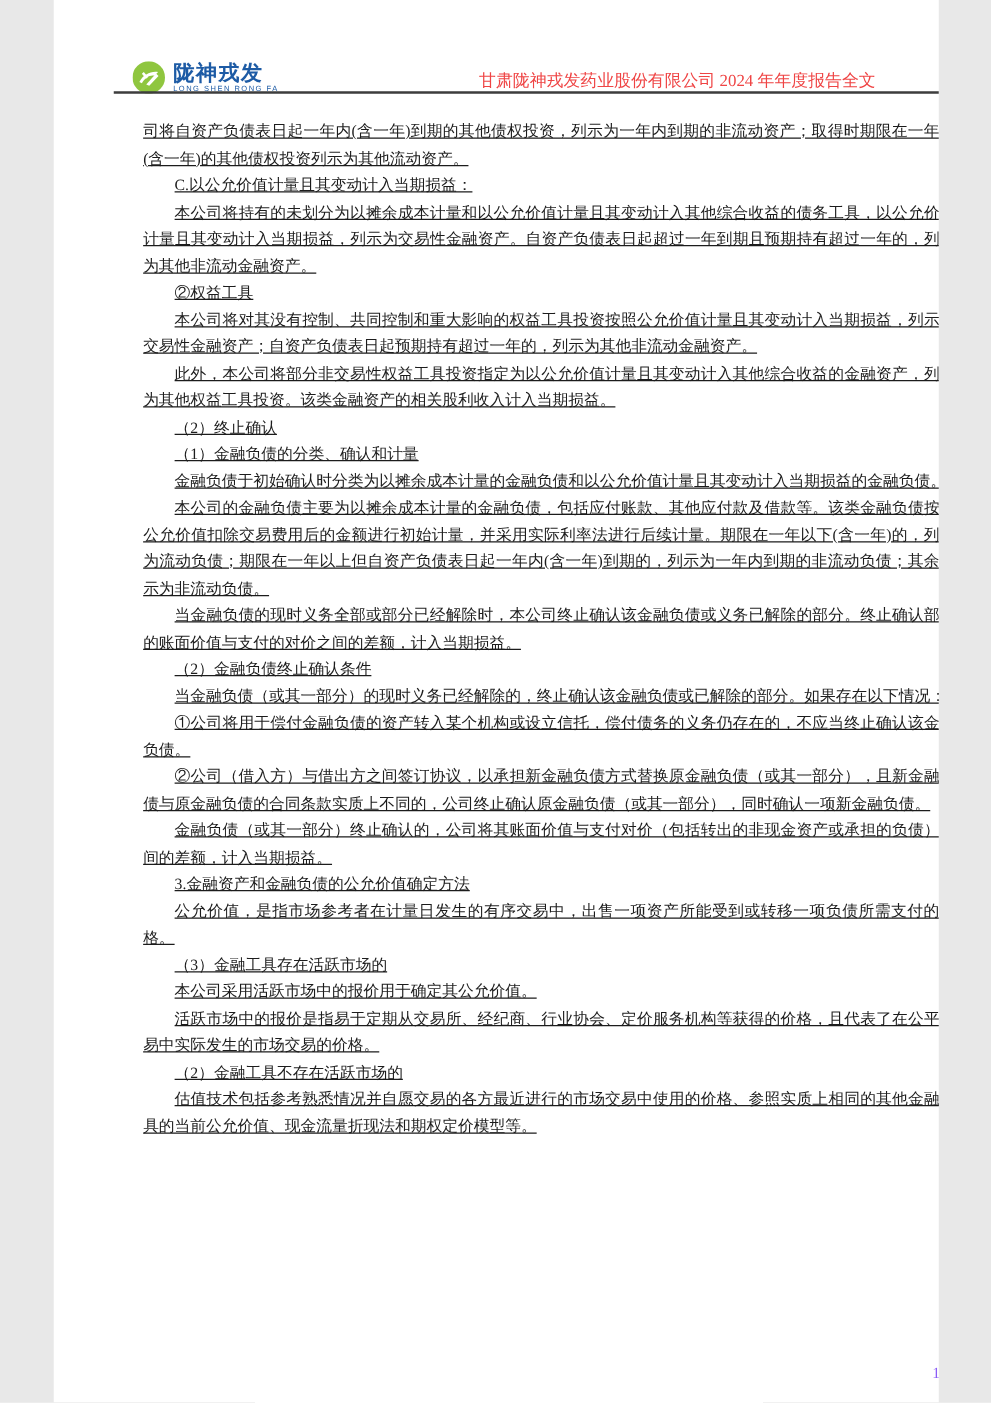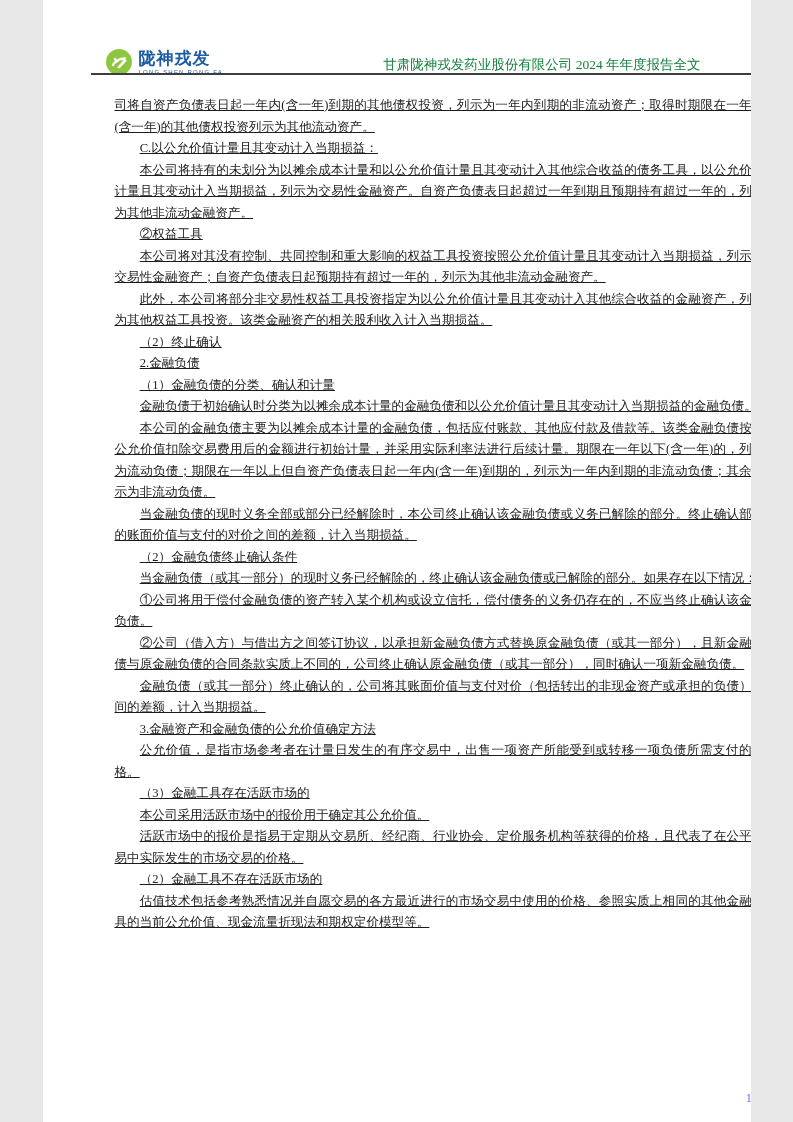--- a/index.html
+++ b/index.html
@@ -45,21 +45,21 @@
     color: var(--brand-blue, #1d5ba5);
     display: block;
     margin-top: 2px;
     white-space: nowrap;
   }
   .report-title {
     position: absolute;
     right: 50px;
     top: 56px;
     font-size: 13.5px;
-    color: #15803d;
+    color: #ef4444;
     white-space: nowrap;
   }
   .header-rule {
     position: absolute;
     left: 48px;
     top: 73px;
     width: 696px;
     height: 2px;
     background: #3d3d3d;
   }
@@ -112,21 +112,20 @@
   <div class="header-rule"></div>
 
   <div class="doc-body">
       <p class="">司将自资产负债表日起一年内(含一年)到期的其他债权投资，列示为一年内到期的非流动资产；取得时期限在一年内(含一年)的其他债权投资列示为其他流动资产。</p>
       <p class="indent">C.以公允价值计量且其变动计入当期损益：</p>
       <p class="indent">本公司将持有的未划分为以摊余成本计量和以公允价值计量且其变动计入其他综合收益的债务工具，以公允价值计量且其变动计入当期损益，列示为交易性金融资产。自资产负债表日起超过一年到期且预期持有超过一年的，列示为其他非流动金融资产。</p>
       <p class="indent">②权益工具</p>
       <p class="indent">本公司将对其没有控制、共同控制和重大影响的权益工具投资按照公允价值计量且其变动计入当期损益，列示为交易性金融资产；自资产负债表日起预期持有超过一年的，列示为其他非流动金融资产。</p>
       <p class="indent">此外，本公司将部分非交易性权益工具投资指定为以公允价值计量且其变动计入其他综合收益的金融资产，列示为其他权益工具投资。该类金融资产的相关股利收入计入当期损益。</p>
       <p class="indent">（2）终止确认</p>
-      <p class="indent">2.金融负债</p>
       <p class="indent">（1）金融负债的分类、确认和计量</p>
       <p class="indent">金融负债于初始确认时分类为以摊余成本计量的金融负债和以公允价值计量且其变动计入当期损益的金融负债。</p>
       <p class="indent">本公司的金融负债主要为以摊余成本计量的金融负债，包括应付账款、其他应付款及借款等。该类金融负债按其公允价值扣除交易费用后的金额进行初始计量，并采用实际利率法进行后续计量。期限在一年以下(含一年)的，列示为流动负债；期限在一年以上但自资产负债表日起一年内(含一年)到期的，列示为一年内到期的非流动负债；其余列示为非流动负债。</p>
       <p class="indent">当金融负债的现时义务全部或部分已经解除时，本公司终止确认该金融负债或义务已解除的部分。终止确认部分的账面价值与支付的对价之间的差额，计入当期损益。</p>
       <p class="indent">（2）金融负债终止确认条件</p>
       <p class="indent">当金融负债（或其一部分）的现时义务已经解除的，终止确认该金融负债或已解除的部分。如果存在以下情况：</p>
       <p class="indent">①公司将用于偿付金融负债的资产转入某个机构或设立信托，偿付债务的义务仍存在的，不应当终止确认该金融负债。</p>
       <p class="indent">②公司（借入方）与借出方之间签订协议，以承担新金融负债方式替换原金融负债（或其一部分），且新金融负债与原金融负债的合同条款实质上不同的，公司终止确认原金融负债（或其一部分），同时确认一项新金融负债。</p>
       <p class="indent">金融负债（或其一部分）终止确认的，公司将其账面价值与支付对价（包括转出的非现金资产或承担的负债）之间的差额，计入当期损益。</p>
       <p class="indent">3.金融资产和金融负债的公允价值确定方法</p>

